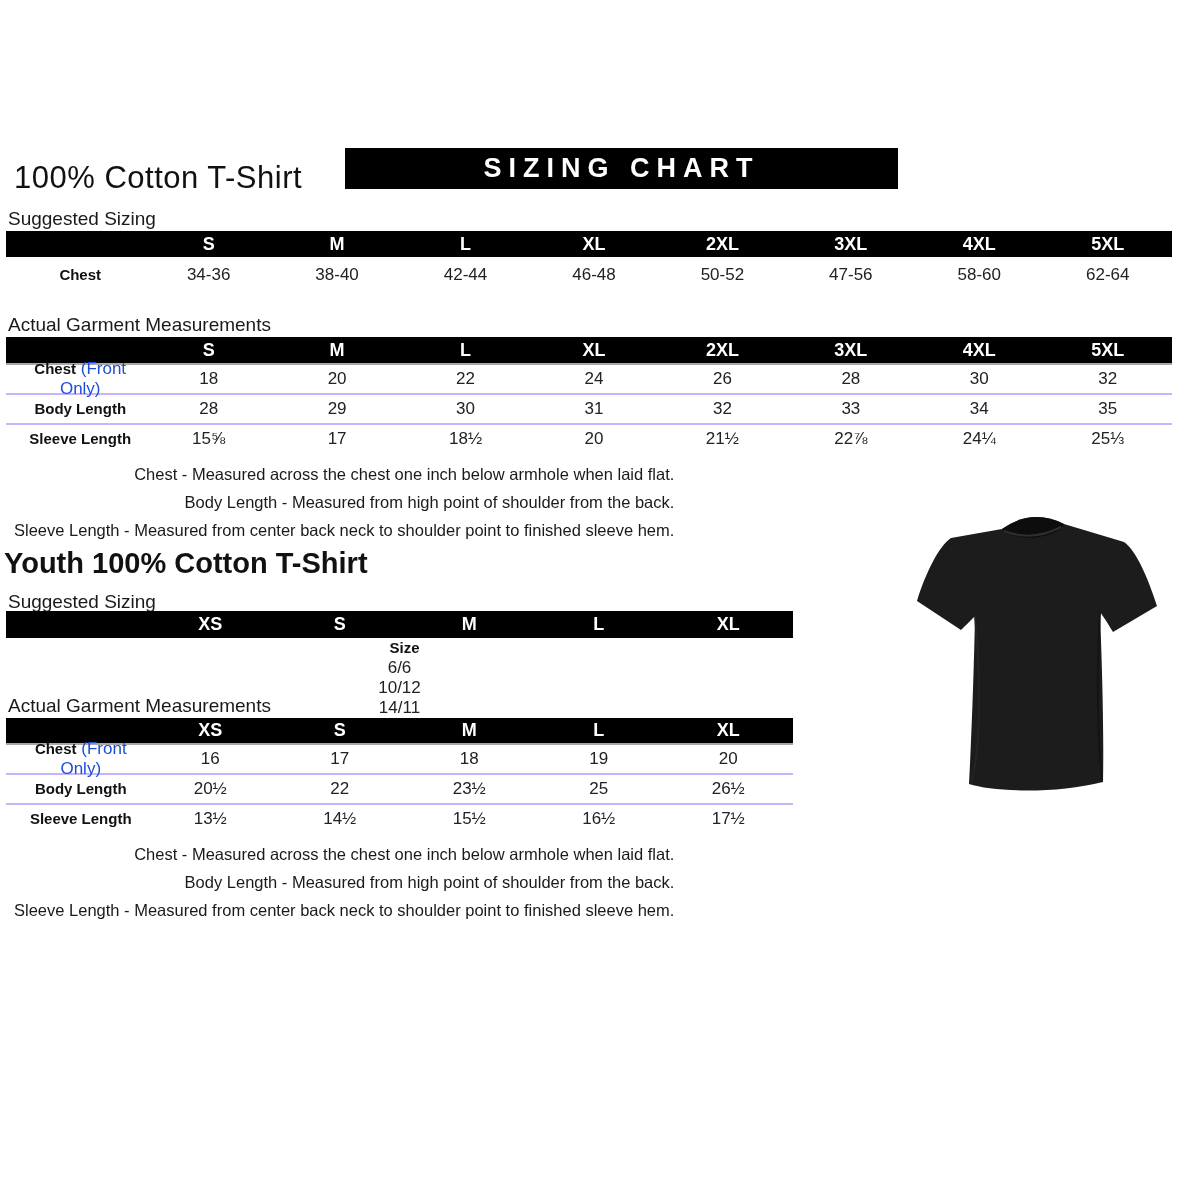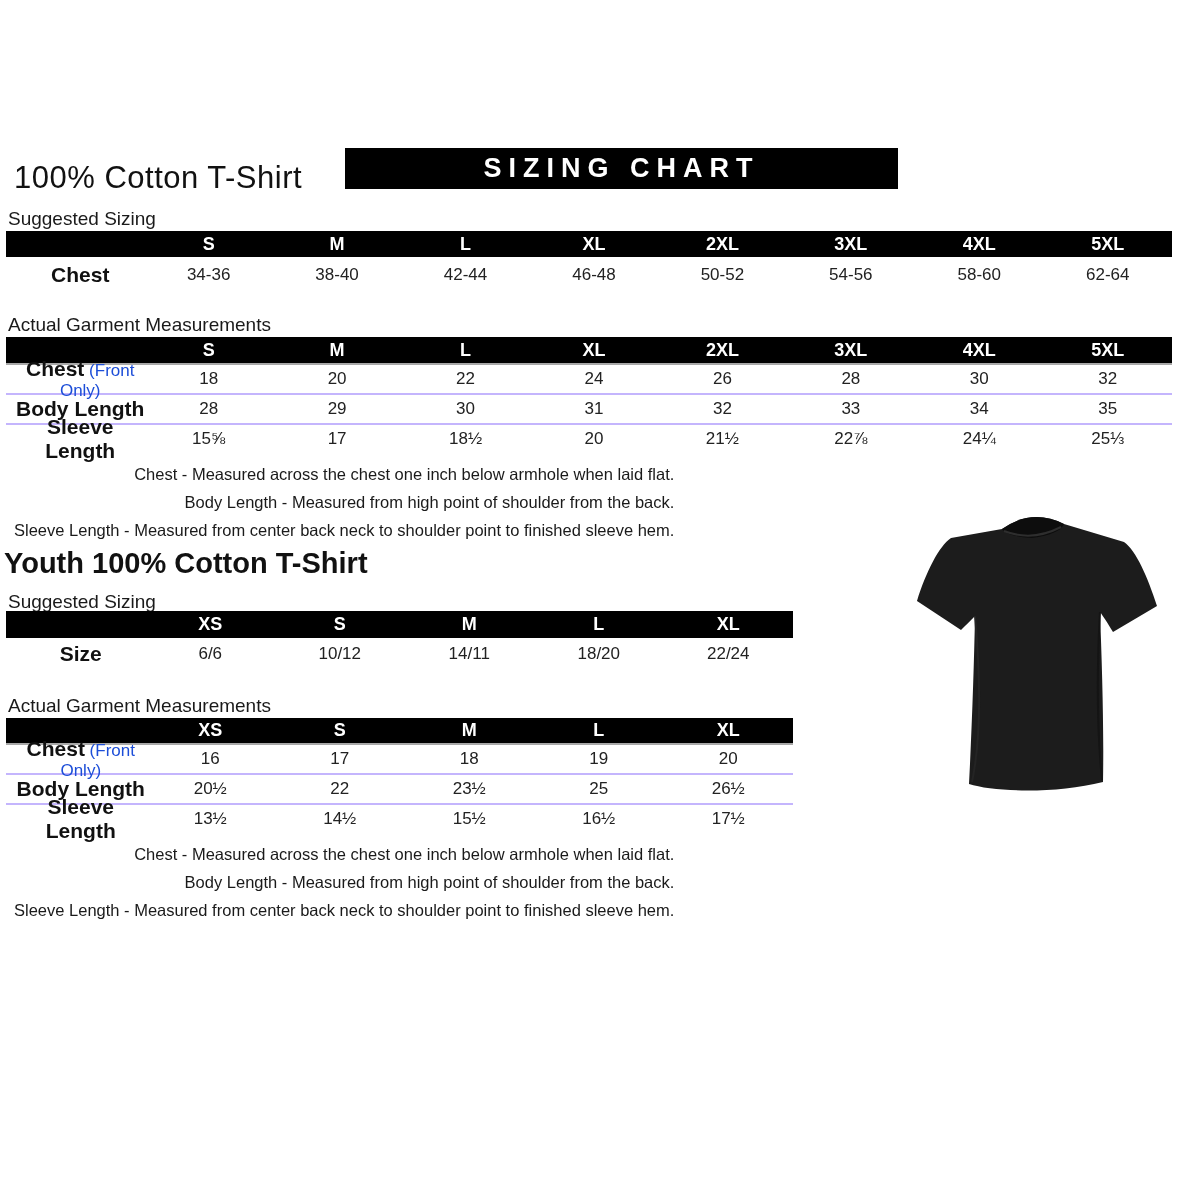--- a/index.html
+++ b/index.html
@@ -21,33 +21,33 @@
   #youth-suggested-label{left:8px;top:591px;}
   #youth-actual-label{left:8px;top:695px;}
   #youth-title{left:4px;top:547px;font-size:29px;font-weight:700;}
   
   .tbl{position:absolute;}
   .thead{display:flex;background:#000;color:#fff;align-items:center;}
   .thead .c{flex:1;text-align:center;font-weight:700;font-size:18px;}
   .trow{display:flex;align-items:center;background:#fff;}
   .trow .c{flex:1;text-align:center;font-size:17px;color:#222;}
   .lblcol{flex:none;text-align:left;padding-left:10px;box-sizing:border-box;}
-  .rowlbl{font-weight:700;font-size:21px;color:#111;}
+  .rowlbl{font-weight:700;font-size:15px;color:#111;}
   .rowsfx{font-weight:400;font-size:17px;color:#1d4ed8;}
   .adult .lblcol{width:195px;}
   .youth .lblcol{width:185px;}
   #adult-suggested-table{left:6px;top:231px;width:1166px;}
   #adult-suggested-table .thead{height:26px;}
   #adult-suggested-table .trow{height:35px;}
   #adult-actual-table{left:6px;top:337px;width:1166px;}
   #adult-actual-table .thead{height:26px;border-bottom:2px solid #a8a8a8;}
   #adult-actual-table .trow{height:28px;}
   #youth-suggested-table{left:6px;top:611px;width:787px;}
   #youth-suggested-table .thead{height:27px;}
-  #youth-suggested-table .trow{height:32px;}
+  #youth-suggested-table .trow{height:32px;flex-direction:column;}
   #youth-actual-table{left:6px;top:718px;width:787px;}
   #youth-actual-table .thead{height:25px;border-bottom:2px solid #a8a8a8;}
   #youth-actual-table .trow{height:28px;}
   .sep{border-top:2px solid #c4b5fd;}
   
   .notes{line-height:28px;font-size:16.5px;color:#1a1a1a;text-align:right;}
   #adult-notes{left:14px;top:460px;}
   #youth-notes{left:14px;top:840px;}
   
   #tshirt{left:892px;top:484px;width:292px;height:316px;}
@@ -72,21 +72,21 @@
     <div class="c">4XL</div>
     <div class="c">5XL</div>
   </div>
   <div class="trow">
     <div class="c lblcol"><span class="rowlbl">Chest</span><span class="rowsfx"></span></div>
     <div class="c">34-36</div>
     <div class="c">38-40</div>
     <div class="c">42-44</div>
     <div class="c">46-48</div>
     <div class="c">50-52</div>
-    <div class="c">54-56</div>
+    <div class="c">47-56</div>
     <div class="c">58-60</div>
     <div class="c">62-64</div>
   </div>
 </div>
 
 <div class="abs sec-label" id="adult-actual-label">Actual Garment Measurements</div>
 
 <div class="tbl adult" id="adult-actual-table">
   <div class="thead">
     <div class="c lblcol"></div>

